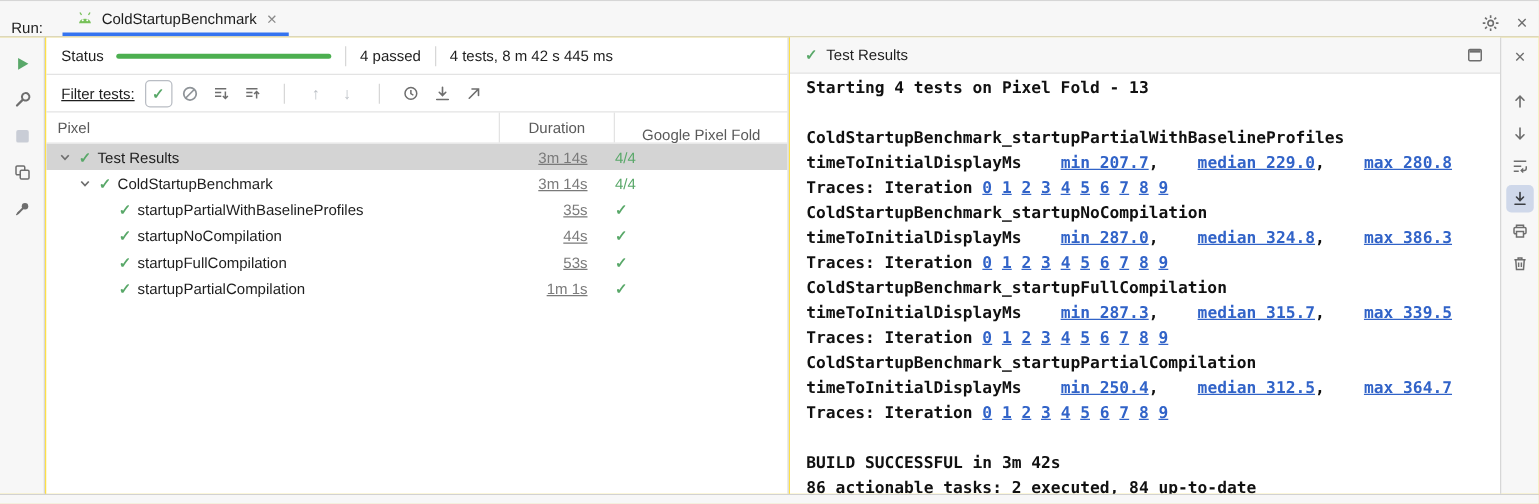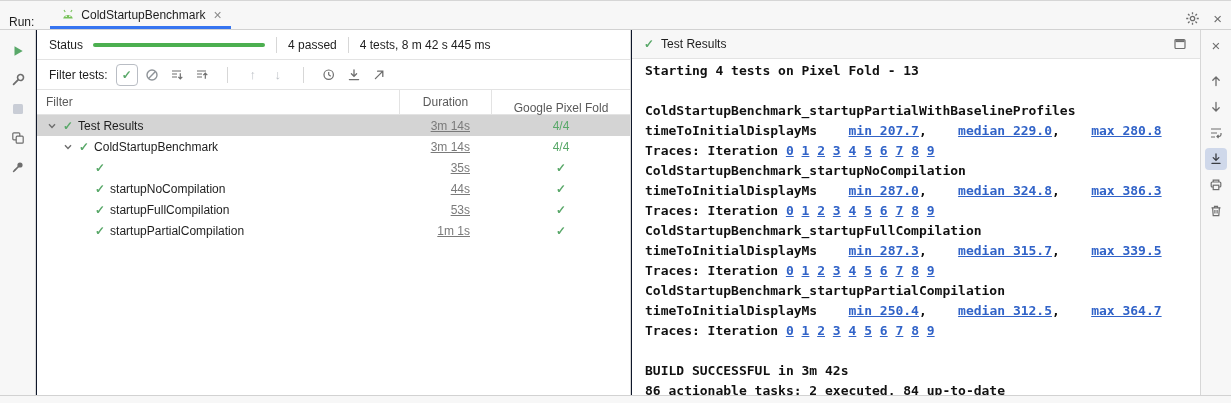--- a/index.html
+++ b/index.html
@@ -21,49 +21,49 @@
   .run-bar{position:absolute;top:0;left:0;right:0;height:28px;display:flex;align-items:flex-end;background:#f7f7f7;}
   .run-label{padding:0 4px 0 9px;}
   .run-tab{position:relative;height:28px;display:flex;align-items:center;gap:6px;padding:0 9px 0 11px;margin-left:12px;}
   .run-tab::after{content:"";position:absolute;left:0;right:0;bottom:0;height:3px;background:var(--accent);}
   .tab-close{color:#8a8a8a;font-size:14px;line-height:1;margin-left:2px;}
   .run-bar-spacer{flex:1;}
   .run-bar-right{display:flex;align-items:center;gap:10px;padding-right:9px;}
   .glyph-btn{color:#6e6e6e;font-size:15px;line-height:1;}
 
   
-  .content{position:absolute;top:28px;left:0;right:0;bottom:7px;background:#0f172a;border-top:1px solid #d2d2d2;border-bottom:1px solid #d2d2d2;}
+  .content{position:absolute;top:28px;left:0;right:0;bottom:7px;background:#fde047;border-top:1px solid #d2d2d2;border-bottom:1px solid #d2d2d2;}
   .left-strip{position:absolute;top:0;left:0;bottom:0;width:36px;border-right:1px solid #d7d7d7;display:flex;flex-direction:column;align-items:center;padding-top:10px;gap:7px;background:#f7f7f7;box-sizing:border-box;}
   .tool-btn{width:22px;height:22px;display:flex;align-items:center;justify-content:center;border-radius:4px;flex:0 0 auto;}
   .tool-btn.selected{background:#cfd8ea;}
 
   
   .left-panel{position:absolute;top:0;left:37px;width:594px;bottom:0;background:#fff;border-right:1px solid #d7d7d7;display:flex;flex-direction:column;box-sizing:border-box;}
   .status-bar{height:29px;display:flex;align-items:center;border-bottom:1px solid #e3e3e3;padding-left:12px;flex:0 0 auto;}
   .progress{width:172px;height:4px;border-radius:2px;background:var(--progress);margin-left:10px;}
   .vsep{width:1px;height:16px;background:#d7d7d7;margin:0 11px;flex:0 0 auto;}
   .filter-bar{height:29px;display:flex;align-items:center;border-bottom:1px solid #e3e3e3;padding-left:12px;gap:3px;flex:0 0 auto;}
-  .flabel{margin-right:5px;}
+  .flabel{margin-right:5px;text-decoration:underline;}
   .fbtn{width:22px;height:22px;display:flex;align-items:center;justify-content:center;border-radius:4px;flex:0 0 auto;}
   .fbtn.toggled{border:1px solid #b9bdc4;background:#fff;box-sizing:border-box;}
   .arrow-glyph{font-size:13px;color:#6e6e6e;}
   .arrow-glyph.disabled{color:#bcc0c6;}
   .check{color:var(--green);font-weight:bold;font-size:12px;line-height:1;}
 
   .thead{height:24px;display:flex;border-bottom:1px solid #e3e3e3;color:#5a5a5a;flex:0 0 auto;align-items:stretch;}
   .thead .col{display:flex;align-items:center;box-sizing:border-box;}
   .col-tests{flex:1;padding-left:9px;border-right:1px solid #e3e3e3;}
   .col-duration{width:92px;justify-content:center;border-right:1px solid #e3e3e3;}
   .col-device{width:138px;justify-content:center;margin-top:11px;}
   .tbody{flex:1;overflow:hidden;}
   .trow{height:21px;display:flex;align-items:center;}
   .trow.selected{background:#d4d4d4;}
   .cell-name{flex:1;display:flex;align-items:center;gap:5px;overflow:hidden;white-space:nowrap;box-sizing:border-box;}
   .cell-duration{width:92px;text-align:right;padding-right:22px;color:#7a7a7a;box-sizing:border-box;text-decoration:underline;}
-  .cell-result{width:138px;text-align:center;color:var(--green);box-sizing:border-box;}
+  .cell-result{width:138px;text-align:left;color:var(--green);box-sizing:border-box;}
   .chev{width:13px;display:inline-flex;justify-content:center;flex:0 0 auto;}
 
   
   .right-panel{position:absolute;top:0;left:632px;right:31px;bottom:0;background:#fff;display:flex;flex-direction:column;}
   .console-header{height:28px;display:flex;align-items:center;gap:7px;padding:0 9px 0 12px;background:#f7f7f7;border-bottom:1px solid #e3e3e3;flex:0 0 auto;}
   .ch-spacer{flex:1;}
   .console{flex:1;overflow:hidden;padding:2px 0 0 13px;font-family:"DejaVu Sans Mono",monospace;font-size:13px;line-height:20px;font-weight:bold;color:#111;white-space:pre;}
   .cline{height:20px;}
   .clink{color:var(--link);text-decoration:underline;cursor:pointer;}
 
@@ -211,21 +211,21 @@
         <span class="fbtn">
           <svg width="14" height="14" viewBox="0 0 14 14">
               <g stroke="#6e6e6e" stroke-width="1.3" fill="none" stroke-linecap="round">
                 <path d="M3.4 10.6 10.6 3.4M5.6 3.2h5.2v5.2"></path>
               </g>
             </svg>
         </span>
       </div>
 
       <div class="thead">
-        <div class="col col-tests">Filter</div>
+        <div class="col col-tests">Pixel</div>
         <div class="col col-duration">Duration</div>
         <div class="col col-device">Google Pixel Fold</div>
       </div>
 
       <div class="tbody" id="tbody">
           <div class="trow selected">
             <div class="cell-name" style="padding-left: 8px;">
               <span class="chev">
                 <svg width="10" height="10" viewBox="0 0 10 10">
                   <path d="M2 3.2 5 6.4 8 3.2" fill="none" stroke="#6e6e6e" stroke-width="1.4"></path>
@@ -247,20 +247,21 @@
               <span class="check">✓</span>
               <span>ColdStartupBenchmark</span>
             </div>
             <div class="cell-duration">3m 14s</div>
             <div class="cell-result">4/4</div>
           </div>
           <div class="trow">
             <div class="cell-name" style="padding-left: 40px;">
               <span class="chev"></span>
               <span class="check">✓</span>
+              <span>startupPartialWithBaselineProfiles</span>
             </div>
             <div class="cell-duration">35s</div>
             <div class="cell-result check" style="font-weight: bold;">✓</div>
           </div>
           <div class="trow">
             <div class="cell-name" style="padding-left: 40px;">
               <span class="chev"></span>
               <span class="check">✓</span>
               <span>startupNoCompilation</span>
             </div>

